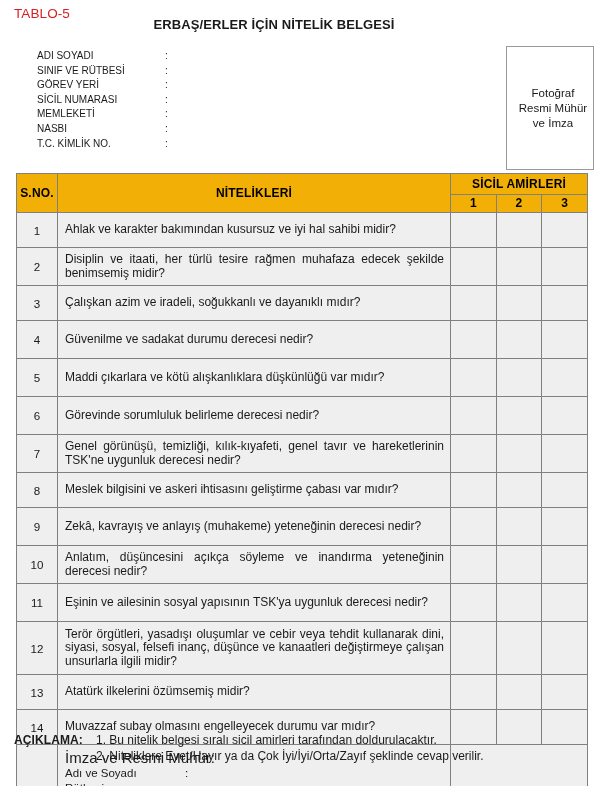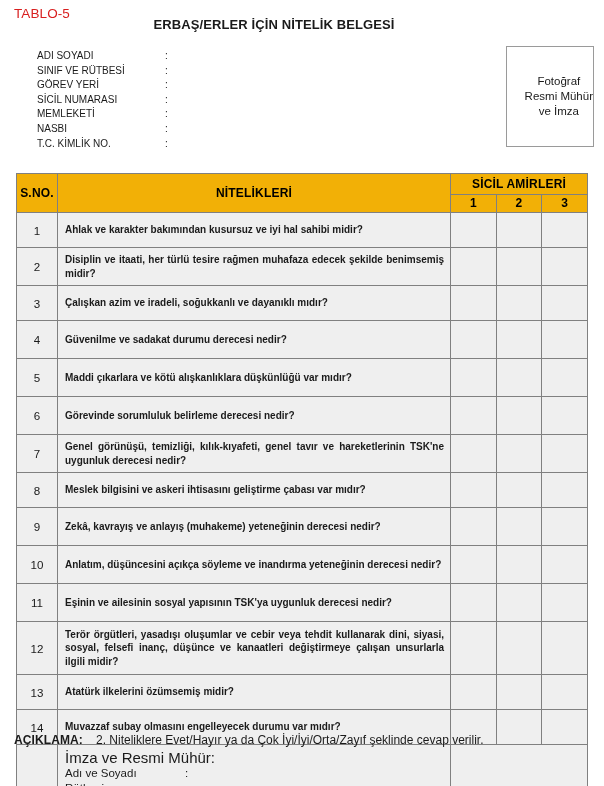--- a/index.html
+++ b/index.html
@@ -73,26 +73,26 @@
     display: inline-block;
     min-width: 180px;
   }
 
   
   .photo-box {
     position: absolute;
     left: 506px;
     top: 46px;
     width: 88px;
-    height: 101px;
+    height: 124px;
     border: 1.5px solid #9a9a9a;
     background: #ffffff;
     display: flex;
     align-items: center;
-    justify-content: flex-end;
+    justify-content: center;
     text-align: center;
     font-size: 11.5px;
     line-height: 15px;
     color: #1a1a1a;
     box-sizing: border-box;
     padding-left: 6px;
   }
 
   
   .form-table {
@@ -133,22 +133,21 @@
     background: #EFEFEF;
     font-size: 11.6px;
     color: #1a1a1a;
   }
   td.c-q {
     background: #EFEFEF;
     text-align: justify;
     text-justify: inter-word;
     padding: 3px 6px 3px 7px;
     line-height: 13.6px;
-    font-size: 10px;
-    font-weight: bold;
+    font-size: 12px;
   }
   td.c-q.single {
     text-align: left;
   }
   td.c-rate {
     background: #EFEFEF;
   }
 
   tr.r-h1 td { height: 28px; }
   tr.r-h2 td { height: 31px; }
@@ -385,17 +384,18 @@
 
         </td>
         <td class="c-rate" colspan="3"></td>
       </tr>
     </tbody>
   </table>
 
   <div class="notes">
     <div class="notes-label">AÇIKLAMA:</div>
     <ul class="notes-list">
+      <li>1. Bu nitelik belgesi sıralı sicil amirleri tarafından doldurulacaktır.</li>
       <li>2. Niteliklere Evet/Hayır ya da Çok İyi/İyi/Orta/Zayıf şeklinde cevap verilir.</li>
     </ul>
   </div>
 
 </div>
 
 </body></html>

